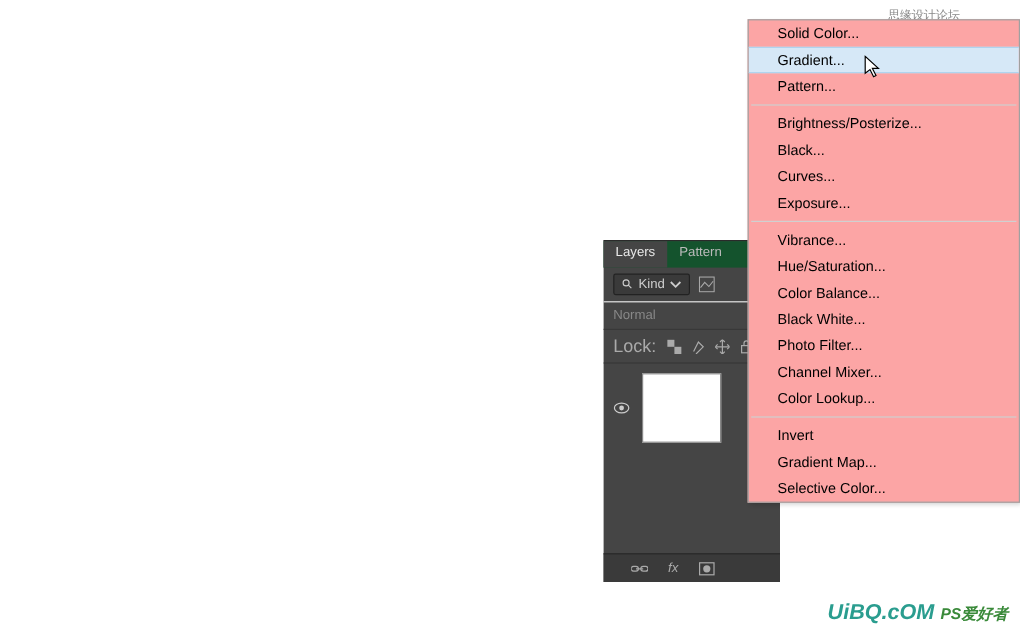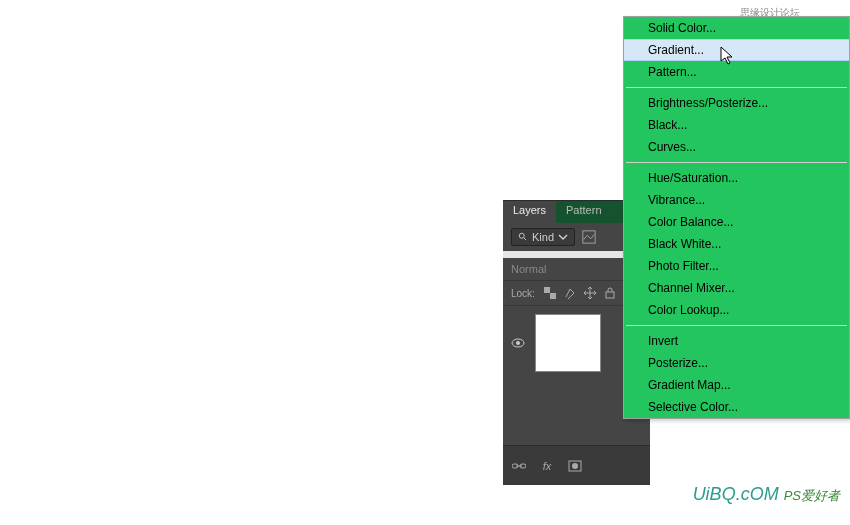--- a/index.html
+++ b/index.html
@@ -14,24 +14,24 @@
     }
     .watermark-top {
       position: absolute;
       top: 6px;
       left: 740px;
       font-size: 10px;
       color: #888;
     }
     .watermark-bottom {
       position: absolute;
-      bottom: 20px;
+      bottom: 4px;
       right: 10px;
       font-size: 18px;
-      font-weight: normal;
+      font-weight: bold;
       font-style: italic;
       color: #2a9d8f;
       text-align: right;
     }
     .watermark-bottom .cn {
       font-size: 13px;
       color: #3a8a3a;
     }
     .layers-panel {
       position: absolute;
@@ -56,21 +56,21 @@
     }
     .panel-tab.active {
       background: #454545;
       color: #eaeaea;
     }
     .panel-row {
       display: flex;
       align-items: center;
       padding: 5px 8px;
       gap: 6px;
-      border-bottom: 7px solid #e5e5e5;
+      border-bottom: 1px solid #e5e5e5;
     }
     .kind-select {
       background: #3a3a3a;
       color: #ccc;
       border: 1px solid #222;
       border-radius: 2px;
       font-size: 11px;
       padding: 2px 6px;
       display: flex;
       align-items: center;
@@ -88,21 +88,21 @@
       padding: 5px 8px;
       font-size: 11px;
       color: #888;
       border-bottom: 1px solid #383838;
     }
     .lock-row {
       display: flex;
       align-items: center;
       gap: 8px;
       padding: 5px 8px;
-      font-size: 10px;
+      font-size: 15px;
       color: #aaa;
       border-bottom: 1px solid #383838;
     }
     .lock-icons {
       display: flex;
       gap: 6px;
     }
     .lock-icons span {
       width: 14px;
       height: 14px;
@@ -128,42 +128,42 @@
       width: 66px;
       height: 58px;
       background: #ffffff;
       border: 1px solid #888;
     }
     .panel-footer {
       position: absolute;
       bottom: 0;
       left: 0;
       right: 0;
-      height: 40px;
+      height: 24px;
       background: #3a3a3a;
       border-top: 1px solid #2a2a2a;
       display: flex;
       align-items: center;
-      padding: 0 8px;
+      padding: 0 22px;
       gap: 12px;
     }
     .panel-footer span {
       width: 16px;
       height: 16px;
       display: flex;
       align-items: center;
       justify-content: center;
       color: #aaa;
     }
     .context-menu {
       position: absolute;
       left: 623px;
       top: 16px;
       width: 227px;
-      background: #22c55e;
+      background: #fca5a5;
       border: 1px solid #a0a0a0;
       box-shadow: 2px 2px 4px rgba(0,0,0,0.2);
     }
     .menu-item {
       padding: 4px 24px;
       font-size: 12px;
       color: #000;
       cursor: pointer;
     }
     .menu-item.highlighted {
@@ -275,31 +275,31 @@
 </div>
 
 <div class="context-menu" id="context-menu">
     <div class="menu-item">Solid Color...</div>
     <div class="menu-item highlighted">Gradient...</div>
     <div class="menu-item">Pattern...</div>
     <div class="menu-separator"></div>
     <div class="menu-item">Brightness/Posterize...</div>
     <div class="menu-item">Black...</div>
     <div class="menu-item">Curves...</div>
+    <div class="menu-item">Exposure...</div>
     <div class="menu-separator"></div>
+    <div class="menu-item">Vibrance...</div>
     <div class="menu-item">Hue/Saturation...</div>
-    <div class="menu-item">Vibrance...</div>
     <div class="menu-item">Color Balance...</div>
     <div class="menu-item">Black  White...</div>
     <div class="menu-item">Photo Filter...</div>
     <div class="menu-item">Channel Mixer...</div>
     <div class="menu-item">Color Lookup...</div>
     <div class="menu-separator"></div>
     <div class="menu-item">Invert</div>
-    <div class="menu-item">Posterize...</div>
     <div class="menu-item">Gradient Map...</div>
     <div class="menu-item">Selective Color...</div>
   </div>
 
 <svg class="cursor" width="16" height="20" viewBox="0 0 16 20">
   <path d="M1 1 L1 15 L5 12 L8 18 L10 17 L7 11 L12 11 Z" fill="#fff" stroke="#000" stroke-width="1"></path>
 </svg>
 
 <div class="watermark-bottom">
   <span>UiBQ.cOM</span>

